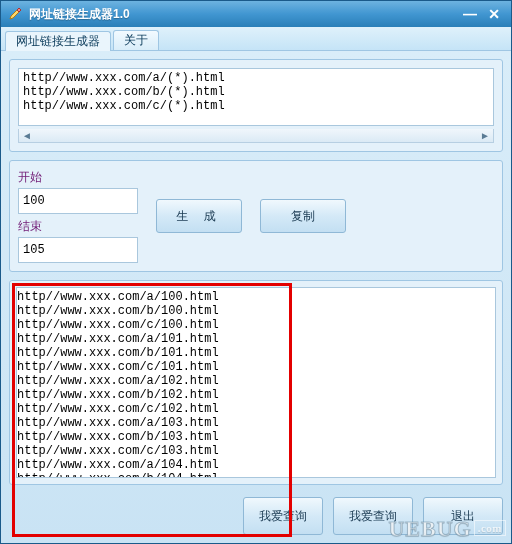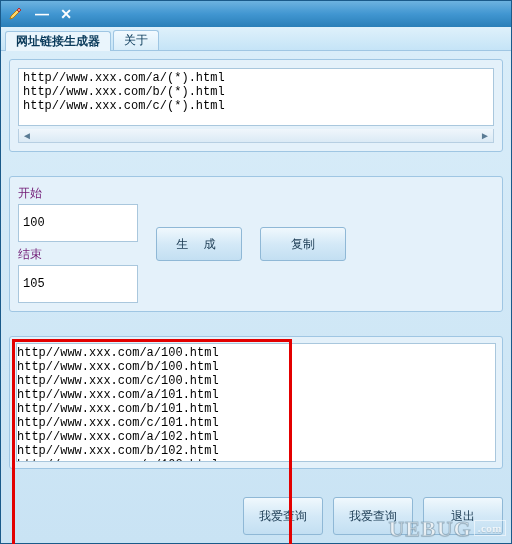--- a/index.html
+++ b/index.html
@@ -48,28 +48,28 @@
   border-bottom: none;
   border-radius: 3px 3px 0 0;
   background: linear-gradient(#f2faff, #d9edf9);
   margin-right: 2px;
   display: flex; align-items: center;
   font-size: 12px;
   color: #0a3a5a;
 }
 .tab.active {
   background: #eaf5fc;
-  position: relative; top: 1px; font-weight: bold;
+  position: relative; top: 1px;
 }
 .client {
   background: linear-gradient(#d9edf9, #c9e3f4);
   height: calc(544px - 26px - 24px - 2px);
   padding: 8px;
   display: flex; flex-direction: column;
-  gap: 24px;
+  gap: 8px;
   justify-content: space-between;
 }
 .panel {
   border: 1px solid #9fc6e3;
   background: #e4f1fa;
   border-radius: 3px;
 }
 .panel-inner { padding: 8px; }
 .template-box {
   width: 100%; height: 58px;
@@ -105,21 +105,21 @@
   gap: 18px;
 }
 .fieldcol { display: flex; flex-direction: column; gap: 2px; }
 .fieldcol label { font-size: 12px; color: #701a75; }
 .num-input {
   width: 120px; height: 20px;
   border: 1px solid #a9c7dd;
   background: #fff;
   font-family: "SimSun","Courier New",monospace;
   font-size: 12px;
-  padding: 18px 4px;
+  padding: 12px 4px;
 }
 .btn {
   height: 34px; min-width: 86px;
   border: 1px solid #8fb8d6;
   border-radius: 3px;
   background: linear-gradient(#f0f8fd, #d4e9f7 50%, #c3dff2);
   color: #1a3a52;
   font-size: 12px;
   padding: 0 18px;
   letter-spacing: 6px;
@@ -174,20 +174,21 @@
 
 <div class="window">
 
   <div class="titlebar">
     <span class="icon-slot">
       <svg width="14" height="14" viewBox="0 0 14 14">
           <path d="M2 12 L3 9 L9 3 L11 5 L5 11 Z" fill="#ffd76a" stroke="#b07a1a" stroke-width="1"></path>
           <path d="M9 3 L11 1 L13 3 L11 5 Z" fill="#e88" stroke="#a33" stroke-width="1"></path>
         </svg>
     </span>
+    <span class="title">网址链接生成器1.0</span>
     <span class="winbtn">—</span>
     <span class="winbtn">✕</span>
   </div>
 
   <div class="tabstrip">
     <div class="tab active">
         <span>网址链接生成器</span>
       </div>
     <div class="tab">
         <span>关于</span>

